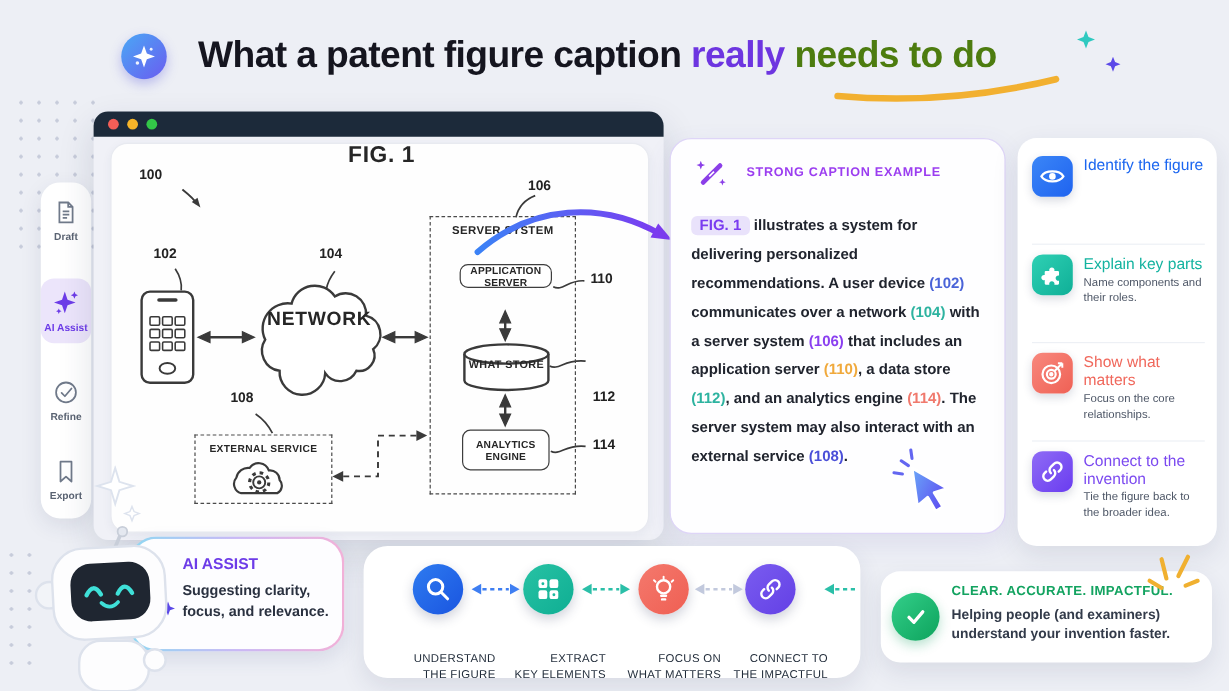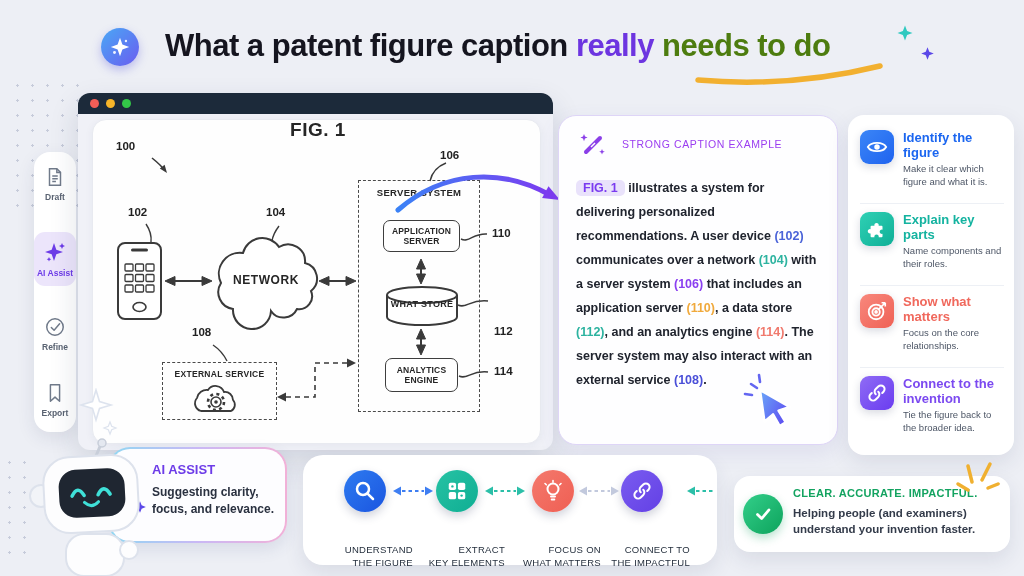--- a/index.html
+++ b/index.html
@@ -30,41 +30,41 @@
   .titlebar{left:78px;top:93px;width:475px;height:21px;background:#1c2a3a;border-radius:12px 12px 0 0;
     display:flex;align-items:center;gap:7px;padding-left:12px;box-sizing:border-box;}
   .tl{width:9px;height:9px;border-radius:50%;}
   .card{left:92px;top:119px;width:447px;height:323px;background:#fefefe;border-radius:14px;
     border:1px solid #e8eaf0;box-shadow:0 2px 8px rgba(40,50,90,.05);}
 
   
   .dg{color:#262626;font-weight:700;text-align:center;}
   .ref{font-size:11.5px;font-weight:600;color:#222;}
   .fig-title{left:258px;top:119px;width:120px;font-size:19px;letter-spacing:.5px;}
-  .net-label{left:216px;top:273px;width:100px;font-size:12px;letter-spacing:.6px;}
+  .net-label{left:216px;top:258px;width:100px;font-size:16px;letter-spacing:.6px;}
   .dashed-box{border:1.6px dashed #4a4a4a;box-sizing:border-box;}
   .solid-box{border:1.6px solid #3e3e3e;border-radius:7px;background:#fff;box-sizing:border-box;
     display:flex;align-items:center;justify-content:center;font-size:8.5px;font-weight:700;color:#262626;
     text-align:center;line-height:1.2;letter-spacing:.2px;}
   .box-cap{font-size:9.5px;font-weight:700;color:#262626;text-align:center;letter-spacing:.3px;}
 
   
   .cap-panel{left:558px;top:115px;width:280px;height:330px;background:#fefeff;border:1.5px solid #ded5f7;
     border-radius:18px;box-shadow:0 8px 22px rgba(90,80,180,.10);box-sizing:border-box;}
-  .cap-head{left:622px;top:138px;font-size:10.5px;font-weight:400;color:#9b3df0;letter-spacing:.6px;}
+  .cap-head{left:622px;top:138px;font-size:10.5px;font-weight:700;color:#9b3df0;letter-spacing:.6px;}
   .cap-text{left:576px;top:176px;width:246px;font-size:12.5px;line-height:24px;font-weight:600;color:#20242e;}
   .fig-badge{background:#e9e2fb;color:#7a3bf0;font-weight:700;padding:1px 7px;border-radius:5px;}
 
   
   .pr-panel{left:848px;top:115px;width:166px;height:340px;background:#fff;border-radius:16px;
     box-shadow:0 8px 22px rgba(40,50,90,.10);}
   .pr-item{position:absolute;left:860px;width:144px;display:flex;gap:9px;}
   .pr-ic{width:34px;height:34px;border-radius:9px;flex:0 0 34px;display:flex;align-items:center;justify-content:center;
     box-shadow:0 3px 8px rgba(40,50,90,.18);}
-  .pr-title{font-size:13px;font-weight:700;line-height:15px;}
+  .pr-title{font-size:13px;font-weight:400;line-height:15px;}
   .pr-desc{font-size:9.5px;line-height:12.5px;color:#4d5666;font-weight:500;margin-top:3px;}
   .pr-div{position:absolute;left:860px;width:144px;height:1px;background:#edf0f5;}
   .ic-blue{background:linear-gradient(135deg,#3b86f7,#1f63ef);} .ti-blue{color:#1b66f0;}
   .ic-teal{background:linear-gradient(135deg,#2fd0b4,#0faf97);} .ti-teal{color:#14b3a0;}
   .ic-coral{background:linear-gradient(135deg,#f8887d,#ef6155);} .ti-coral{color:#f0685c;}
   .ic-purple{background:linear-gradient(135deg,#8f6cf5,#6a3cf0);} .ti-purple{color:#7b49f0;}
 
   
   .bubble{left:108px;top:447px;width:179px;height:96px;border-radius:22px;border:2px solid transparent;
     background:linear-gradient(#fdfdff,#fdfdff) padding-box,linear-gradient(90deg,#8fd8f2,#c9b8f5,#f2b1d8) border-box;
@@ -228,21 +228,21 @@
   <g transform="translate(116,272)">
     <path d="M10 26 A8 8 0 0 1 6 13 A10 10 0 0 1 17 5 A9 9 0 0 1 33 7 A8 8 0 0 1 42 15 A7 7 0 0 1 40 26 Z" fill="#fff" stroke-width="1.8"></path>
     <circle cx="25" cy="17" r="8" stroke-width="2.6" stroke-dasharray="3,3.3" fill="#fff"></circle>
     <circle cx="25" cy="17" r="5" stroke-width="1.6" fill="#fff"></circle>
     <circle cx="25" cy="17" r="1.8" fill="#3a3a3a" stroke="none"></circle>
   </g>
 </svg>
 
 <div class="abs dashed-box" style="left:358px;top:180px;width:122px;height:232px;"></div>
 <div class="abs box-cap" style="left:360px;top:187px;width:118px;">SERVER SYSTEM</div>
-<div class="abs solid-box" style="left:383px;top:220px;width:77px;height:32px;padding:2px;">APPLICATION SERVER</div>
+<div class="abs solid-box" style="left:383px;top:220px;width:77px;height:20px;padding:2px;">APPLICATION SERVER</div>
 <div class="abs box-cap" style="left:387px;top:299px;width:70px;font-size:9px;">WHAT STORE</div>
 <div class="abs solid-box" style="left:385px;top:358px;width:73px;height:34px;padding:2px;">ANALYTICS ENGINE</div>
 <div class="abs dashed-box" style="left:162px;top:362px;width:115px;height:58px;"></div>
 <div class="abs box-cap" style="left:164px;top:369px;width:111px;font-size:8.5px;">EXTERNAL SERVICE</div>
 <div class="abs dg fig-title">FIG. 1</div>
 <div class="abs dg net-label">NETWORK</div>
 <div class="abs ref" style="left:116px;top:140px;">100</div>
 <div class="abs ref" style="left:128px;top:206px;">102</div>
 <div class="abs ref" style="left:266px;top:206px;">104</div>
 <div class="abs ref" style="left:440px;top:149px;">106</div>
@@ -291,21 +291,20 @@
 <div class="abs pr-panel"></div>
 <div class="pr-item" style="top:130px;">
   <div class="pr-ic ic-blue">
     <svg width="22" height="22" viewBox="0 0 24 24" fill="none" stroke="#fff" stroke-width="2">
         <path d="M2 12 C5.5 6 18.5 6 22 12 C18.5 18 5.5 18 2 12 Z"></path>
         <circle cx="12" cy="12" r="3" fill="#fff" stroke="none"></circle>
       </svg>
   </div>
   <div>
       <div class="pr-title ti-blue">Identify the figure</div>
-  <div class="pr-desc">Make it clear which figure and what it is.</div>
     </div>
 </div>
 <div class="pr-div" style="top:203px;"></div>
 <div class="pr-item" style="top:212px;">
   <div class="pr-ic ic-teal">
     <svg width="22" height="22" viewBox="0 0 24 24" fill="#fff">
         <path d="M5 9.5 a1 1 0 0 1 1 -1 h3.2 a2.4 2.4 0 1 1 4.6 0 H17 a1 1 0 0 1 1 1 v3.2 a2.4 2.4 0 1 0 0 4.6 V20 a1 1 0 0 1 -1 1 h-3.2 a2.4 2.4 0 1 0 -4.6 0 H6 a1 1 0 0 1 -1 -1 v-3.2 a2.4 2.4 0 1 1 0 -4.6 Z"></path>
       </svg>
   </div>
   <div>

